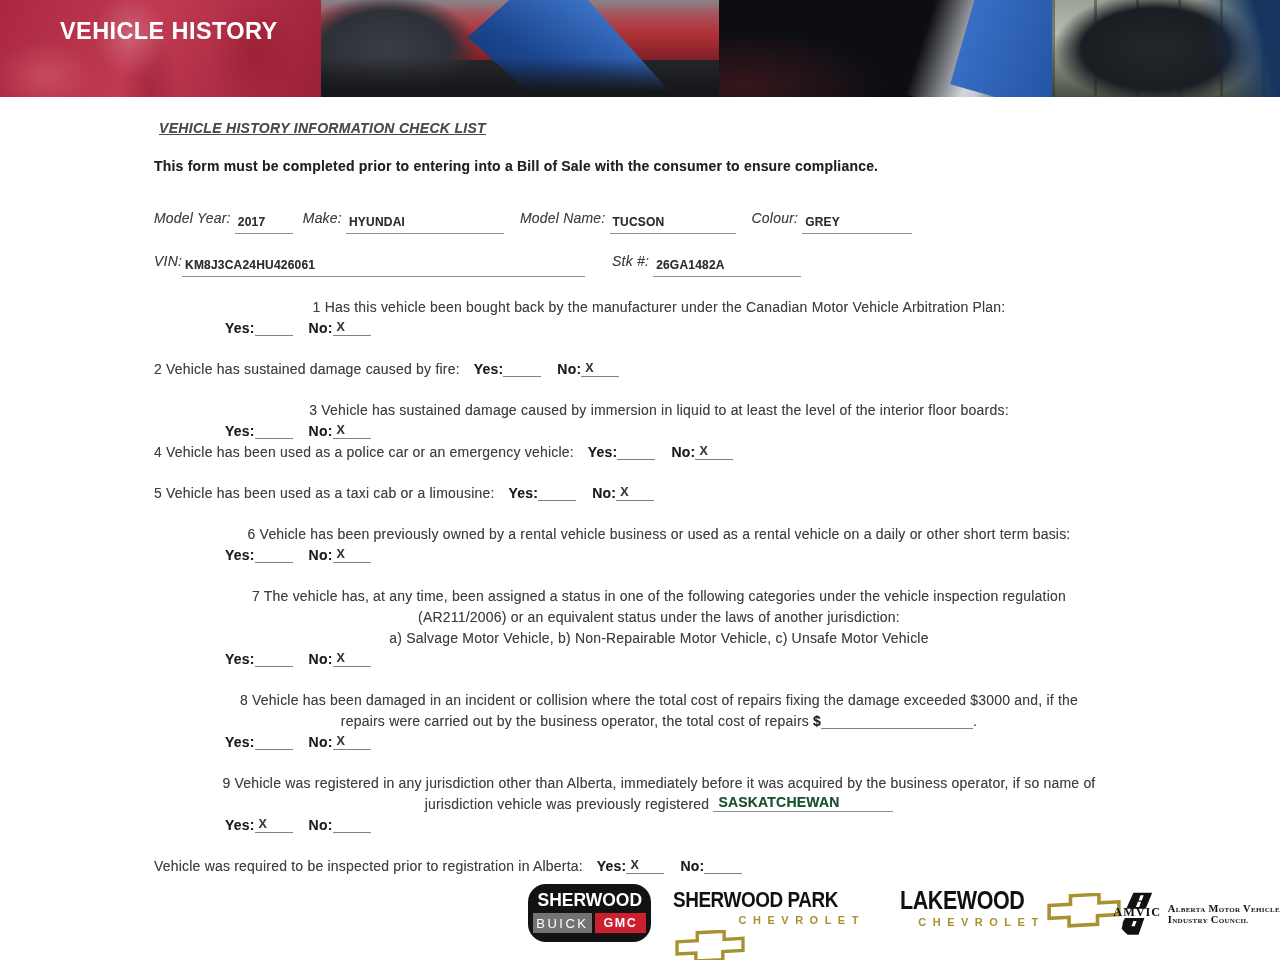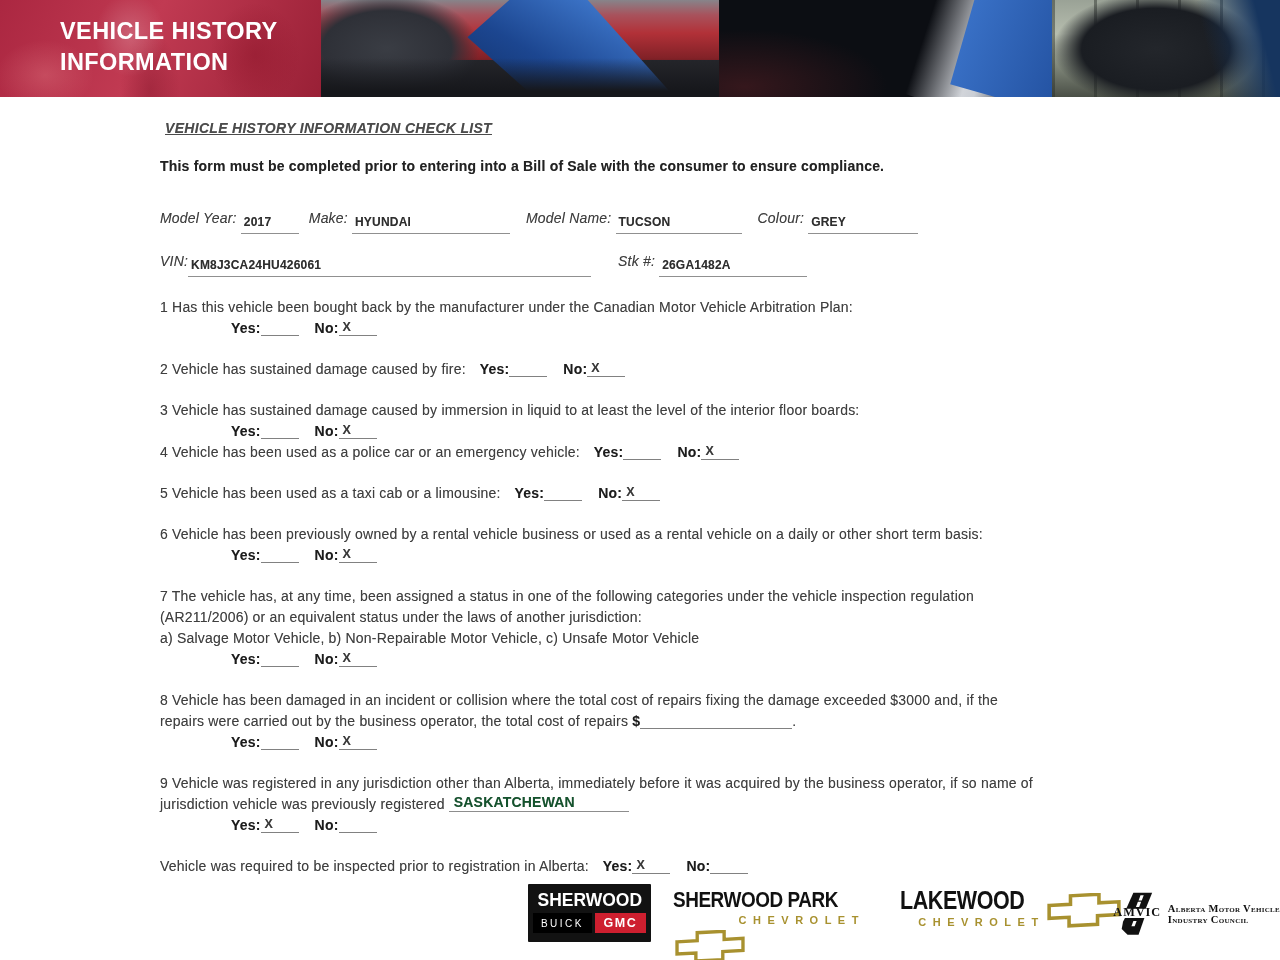--- a/index.html
+++ b/index.html
@@ -39,58 +39,58 @@
   .p2-window { position:absolute; top:0; right:0; width:228px; height:100%;
     background:linear-gradient(180deg,#9aa296 0%,#b6bdae 35%,#7c8376 70%,#4a4f46 100%); }
   .p2-window::before { content:""; position:absolute; inset:0;
     background:repeating-linear-gradient(90deg, rgba(40,45,40,.45) 0 3px, transparent 3px 42px); }
   .p2-fig { position:absolute; top:-8px; right:14px; width:245px; height:118%;
     background:radial-gradient(ellipse 55% 65% at 55% 50%, #23262b 0%, #1a1d22 55%, rgba(20,22,26,0) 76%); }
   .p2-rightblue { position:absolute; right:-25px; top:-12px; width:95px; height:135%; transform:rotate(-14deg);
     background:linear-gradient(90deg, rgba(20,40,90,0), #16355f 60%); }
 
   
-  .doc { position:absolute; left:160px; top:97px; width:1010px; color:#3f3f3f;
+  .doc { position:absolute; left:154px; top:97px; width:1010px; color:#3f3f3f;
     font-size:14px; line-height:21px; letter-spacing:.2px; text-shadow:0 0 .4px rgba(70,70,70,.45); }
   .doc-heading { display:inline-block; margin:21px 0 0 5px; font-style:italic; font-weight:700;
     text-decoration:underline; color:#4b4b4b; letter-spacing:.3px; }
   .intro { margin-top:17px; font-weight:700; color:#222; }
 
   .fieldrow { margin-top:31px; white-space:nowrap; }
   .fieldrow.second { margin-top:17px; }
   .flabel { color:#3f3f3f;font-style:italic; }
   .fblank { display:inline-block; border-bottom:1.4px solid #909090; min-height:16px;
     vertical-align:-3px; padding:0 3px; }
   .fval { font-weight:700; font-size:12px; color:#2e2e2e; letter-spacing:.2px; }
   .b-year{width:58px;} .b-make{width:158px; margin-right:6px;} .b-model{width:126px; margin-right:6px;}
   .b-colour{width:110px;} .b-vin{width:403px;} .b-stk{width:148px;}
   .sp{ margin-left:10px; } .sp-stk{ margin-left:27px; }
 
   .q { margin-top:20px; white-space:nowrap; }
   .q.tight { margin-top:0; }
-  .q-line { white-space:nowrap; }
+  .q-line { white-space:nowrap;text-align:center; }
   .yn { font-weight:700; color:#1c1c1c; }
   .yn.no { margin-left:16px; }
   .blank { position:relative; display:inline-block; width:38px; height:16px;
     border-bottom:1.6px solid #818181; vertical-align:-3px; }
   .blank.dollar { width:152px; } .blank.juris { width:180px; border-bottom-color:#8d8d8d; }
   .xm { position:absolute; left:4px; bottom:2px; font-weight:700; font-size:12.5px; color:#3a3a3a; line-height:1; }
   .jv { position:absolute; left:5px; bottom:2px; font-weight:700; font-size:14px; color:#14532d; line-height:1; letter-spacing:.2px; }
   .ynrow { margin-left:71px; }
   .inline-ans { margin-left:14px; }
 
   
   .footer { position:absolute; left:0; top:875px; width:1280px; height:85px; }
 
   .logo-sbg { position:absolute; left:528px; top:9px; width:123px; height:58px; background:#121212;
-    border-radius:1px; padding:4px 5px 5px; display:flex; flex-direction:column; }
+    border-radius:18px; padding:4px 5px 5px; display:flex; flex-direction:column; }
   .sbg-name { color:#fff; font-weight:700; font-size:19px; line-height:24px; text-align:center;
     transform:scaleX(.92); letter-spacing:0; }
   .sbg-row { display:flex; gap:3px; height:20px; margin-top:1px; }
-  .sbg-buick { flex:1.15; background:#000000; color:#fff; font-size:10px; letter-spacing:2.5px;
+  .sbg-buick { flex:1.15; background:#737373; color:#fff; font-size:13px; letter-spacing:2.5px;
     display:flex; align-items:center; justify-content:center; }
   .sbg-gmc { flex:1; background:#ce1f2f; color:#fff; font-weight:700; font-size:12.5px; letter-spacing:1.5px;
     display:flex; align-items:center; justify-content:center; }
 
   .logo-chevy { position:absolute; display:flex; align-items:flex-start; }
   .logo-spc { left:673px; top:13px;flex-direction:column; }
   .logo-lkw { left:900px; top:13px; }
   .chevy-text { display:flex; flex-direction:column; }
   .chevy-name { font-weight:700; color:#111; white-space:nowrap; transform:scaleX(.86); transform-origin:left; }
   .spc .chevy-name { font-size:22px; line-height:23px; letter-spacing:-.5px; }
@@ -117,21 +117,20 @@
     <div class="p2-glow"></div>
       <div class="p2-white"></div>
       <div class="p2-blue"></div>
     <div class="p2-window"></div>
       <div class="p2-fig"></div>
       <div class="p2-rightblue"></div>
   </div>
   <div class="banner-red"></div>
   <div class="banner-title">
     <div>VEHICLE HISTORY</div>
-    <div>INFORMATION</div>
   </div>
 </div>
 
 <div class="doc">
 
   <span class="doc-heading">VEHICLE HISTORY INFORMATION CHECK LIST</span>
 
   <div class="intro">This form must be completed prior to entering into a Bill of Sale with the consumer to ensure compliance.</div>
 
   <div class="fieldrow">

